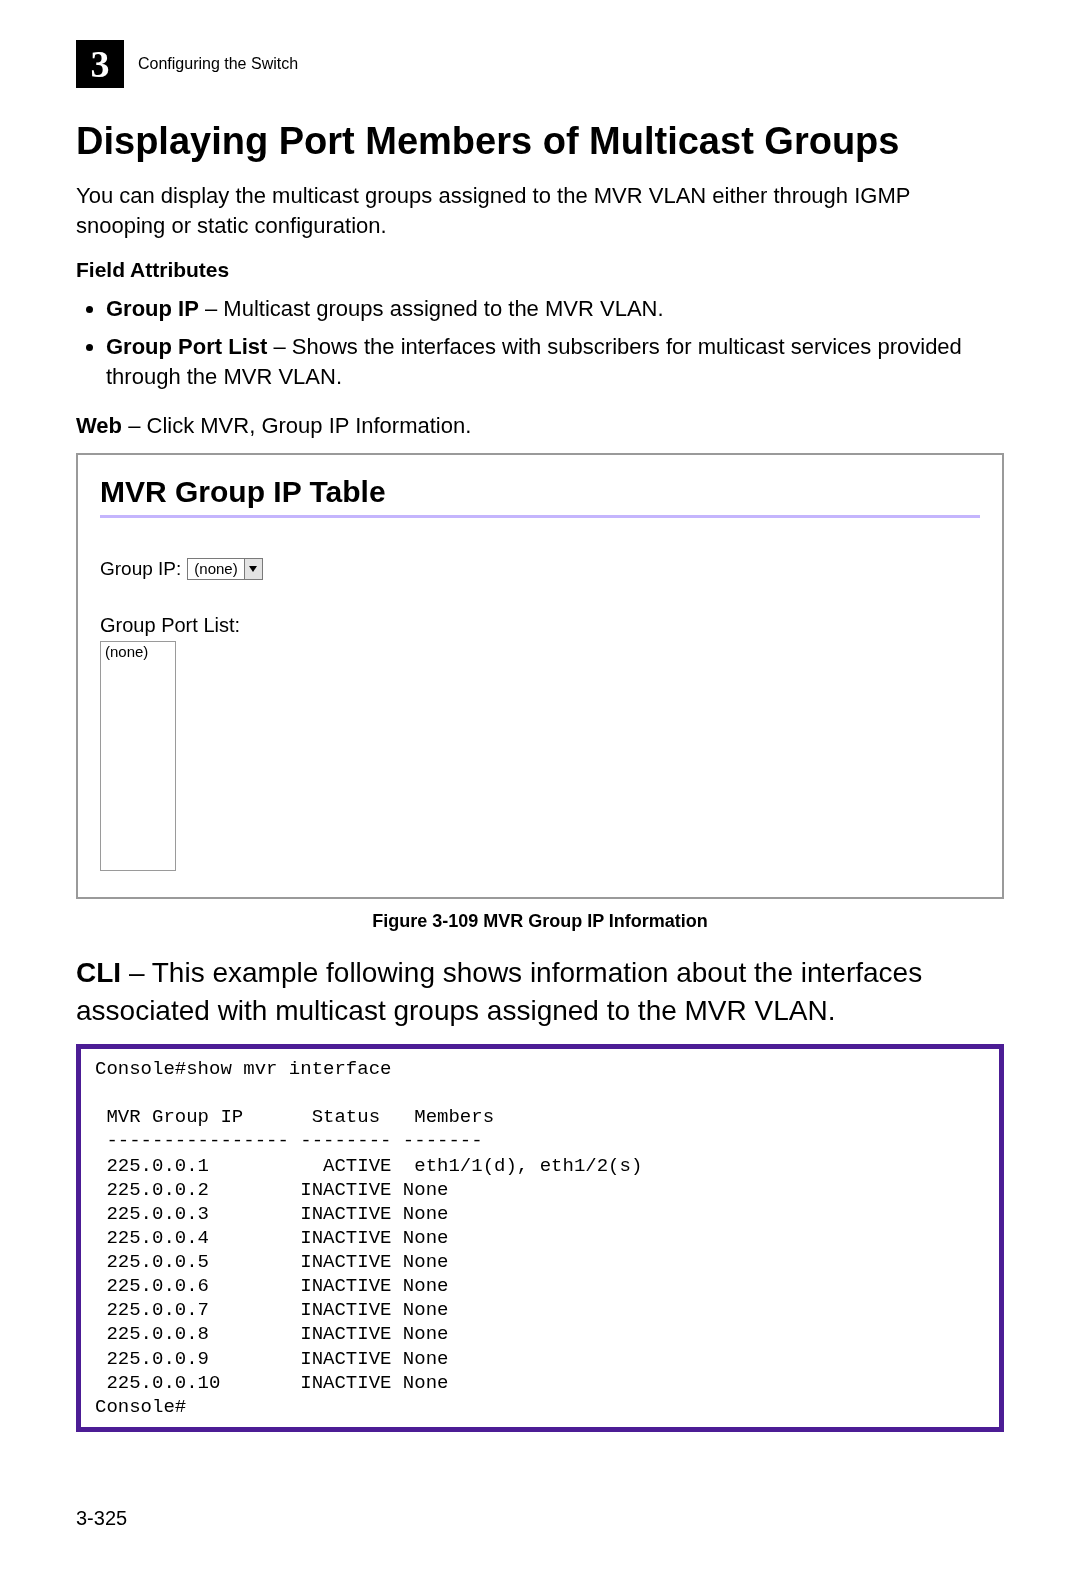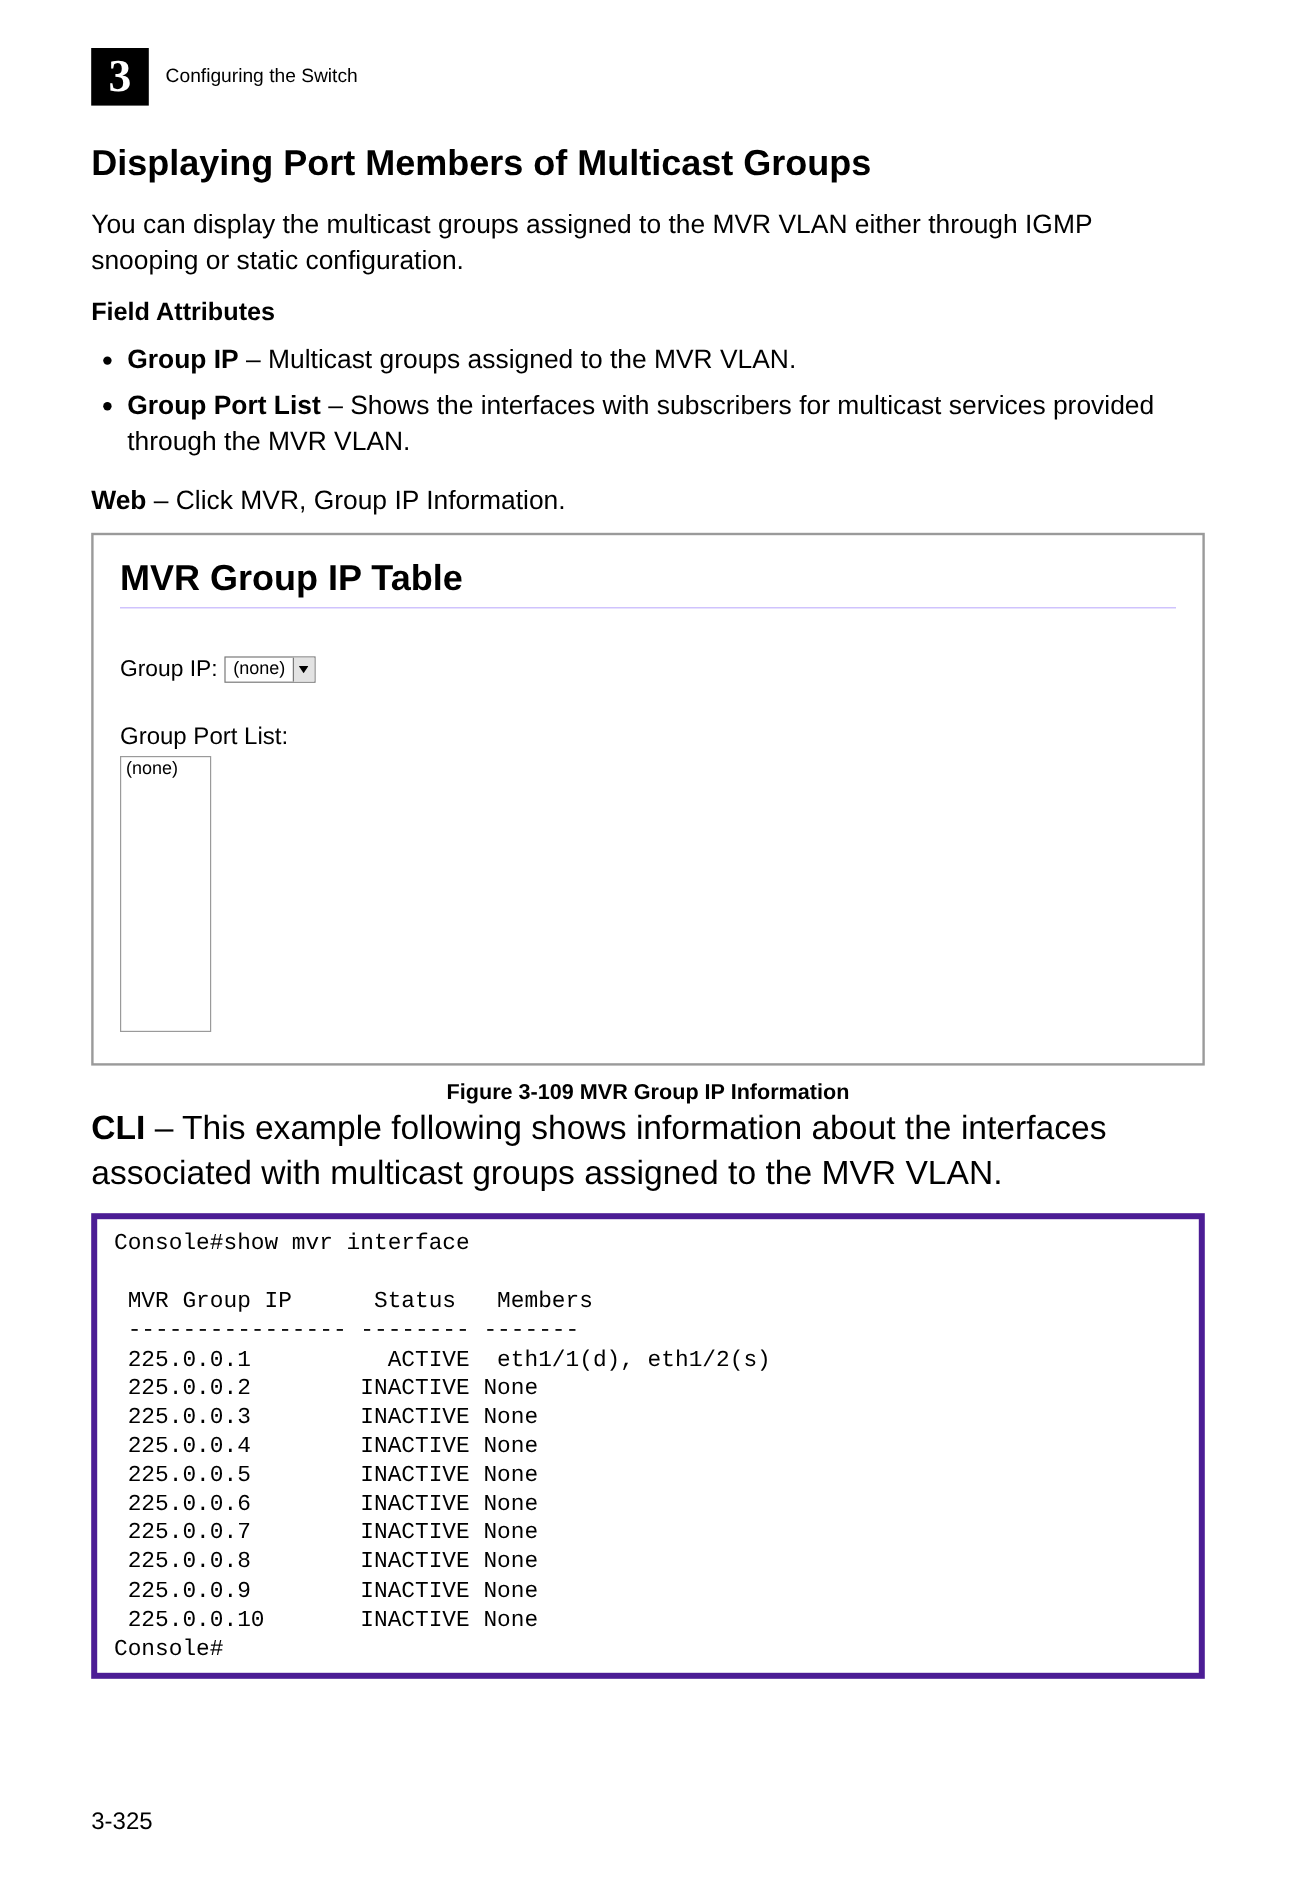--- a/index.html
+++ b/index.html
@@ -28,21 +28,21 @@
       font-weight: 900;
       font-size: 38px;
       color: #fff;
       font-family: Georgia, 'Times New Roman', serif;
     }
     .chapter-title {
       font-size: 16px;
       font-weight: 400;
     }
     .section-heading {
-      font-size: 30px;
+      font-size: 38px;
       font-weight: bold;
       margin-bottom: 18px;
     }
     .intro-para {
       font-size: 22px;
       line-height: 1.35;
       margin-bottom: 18px;
     }
     .field-attr-heading {
       font-size: 21px;
@@ -63,21 +63,21 @@
     .web-line { font-size: 22px; margin-bottom: 14px; }
     .web-line .web-label { font-weight: bold; }
     .panel-outer {
       border: 2px solid #9a9a9a;
       padding: 20px 22px 26px 22px;
       margin-bottom: 12px;
     }
     .panel-title {
       font-size: 30px;
       font-weight: bold;
-      border-bottom: 1px solid #c4b5fd;
+      border-bottom: 3px solid #c4b5fd;
       padding-bottom: 6px;
       margin-bottom: 40px;
     }
     .group-ip-row {
       display: flex;
       align-items: center;
       gap: 6px;
       margin-bottom: 34px;
       font-size: 19px;
     }
@@ -109,20 +109,21 @@
       height: 230px;
       border: 1px solid #9a9a9a;
       background: #fff;
       font-size: 15px;
       padding: 1px 4px;
     }
     .figure-caption {
       text-align: center;
       font-size: 18px;
       font-weight: bold;
+      margin-bottom: 22px;
     }
     .cli-para {
       font-size: 28px;
       line-height: 1.35;
       margin-bottom: 14px;
     }
     .cli-para .cli-label { font-weight: bold; }
     .cli-box {
       border: 5px solid #4c1d95;
       padding: 8px 14px;

